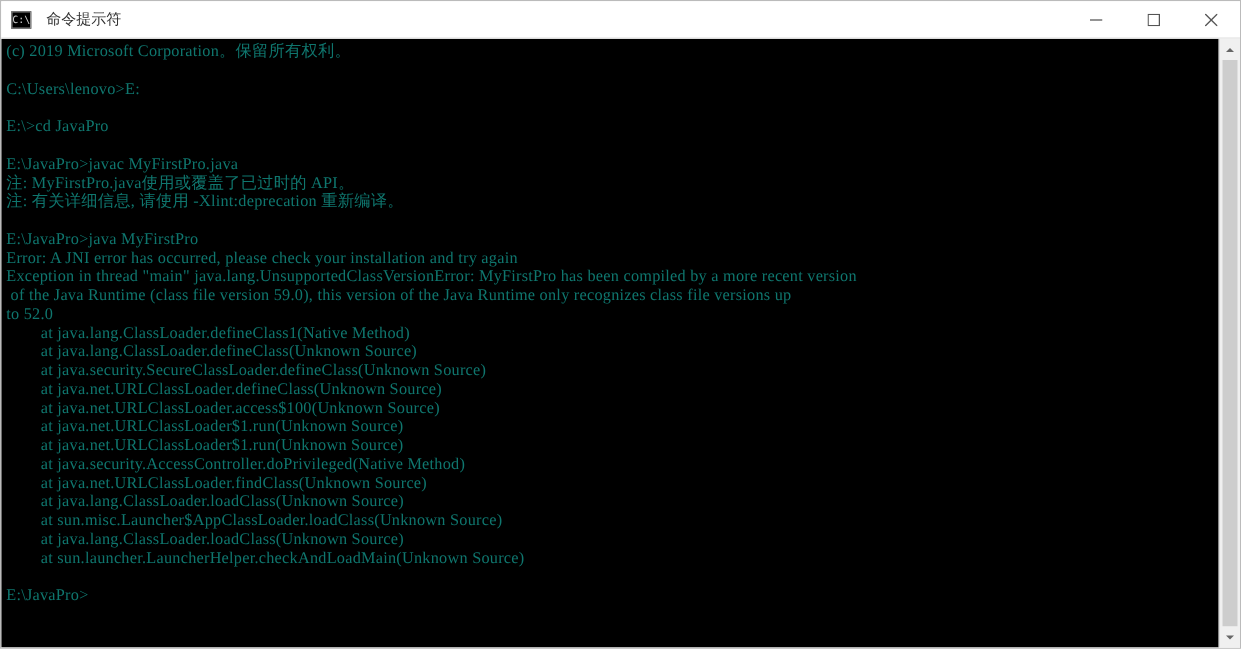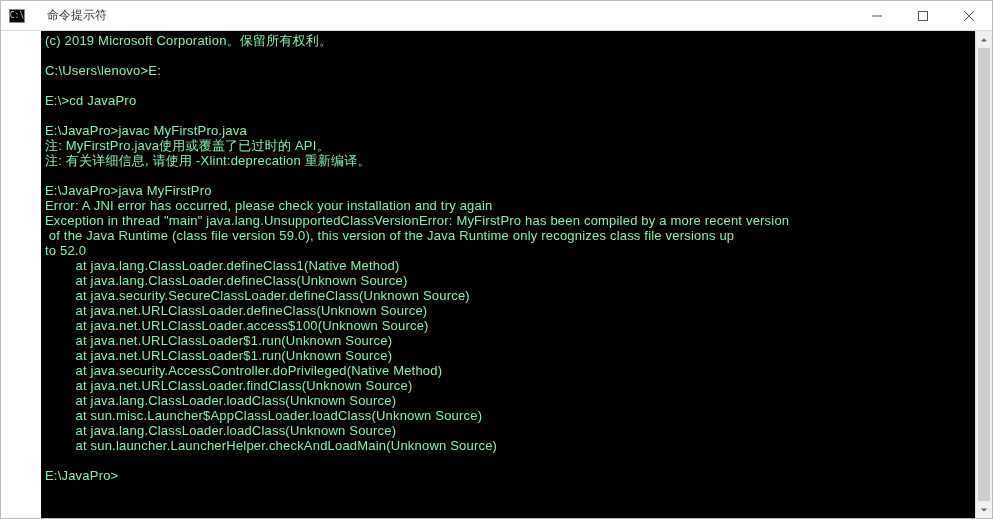--- a/index.html
+++ b/index.html
@@ -1,26 +1,26 @@
 <!DOCTYPE html>
 <html><head>
   <meta charset="utf-8">
   <style>
     * { margin: 0; padding: 0; box-sizing: border-box; }
     body { font-family: "Microsoft YaHei", sans-serif; background: #f0f0f0; width: 993px; height: 519px; overflow: hidden; }
     .window { width: 993px; height: 519px; background: #fff; border: 1px solid #bbb; display: flex; flex-direction: column; }
     .titlebar { height: 30px; background: #fff; display: flex; align-items: center; border-bottom: 1px solid #ddd; }
     .titlebar-icon { width: 16px; height: 14px; margin-left: 8px; background: #000; border: 1px solid #888; display: flex; align-items: center; justify-content: center; }
     .titlebar-icon-inner { font-size: 8px; color: #ccc; font-family: monospace; line-height: 1; }
-    .titlebar-title { margin-left: 22px; font-size: 12px; color: #333; flex: 1; }
+    .titlebar-title { margin-left: 12px; font-size: 12px; color: #333; flex: 1; }
     .titlebar-buttons { display: flex; height: 100%; }
     .titlebar-btn { width: 46px; height: 100%; display: flex; align-items: center; justify-content: center; cursor: pointer; color: #555; }
     .titlebar-btn svg { width: 10px; height: 10px; }
     .content { flex: 1; display: flex; background: #fff; overflow: hidden; }
-    .terminal { flex: 1; background: #000; color: #86efac; font-family: Liberation Sans, sans-serif; font-size: 13px; line-height: 15px; padding: 2px 4px; white-space: pre; overflow: hidden; letter-spacing: 0.2px; margin-left: 40px; }
+    .terminal { flex: 1; background: #000; color: #0f766e; font-family: Liberation Serif, serif; font-size: 13px; line-height: 15px; padding: 2px 4px; white-space: pre; overflow: hidden; letter-spacing: 0.2px; }
     .scrollbar { width: 17px; background: #f0f0f0; display: flex; flex-direction: column; border-left: 1px solid #ddd; }
     .scroll-btn { height: 17px; display: flex; align-items: center; justify-content: center; background: #f0f0f0; cursor: pointer; }
     .scroll-btn svg { width: 8px; height: 8px; fill: #666; }
     .scroll-track { flex: 1; background: #f0f0f0; position: relative; }
     .scroll-thumb { position: absolute; top: 0; left: 2px; right: 2px; height: 100%; background: #cdcdcd; }
     .term-line { white-space: pre; }
   </style>
 </head>
 <body>
 

